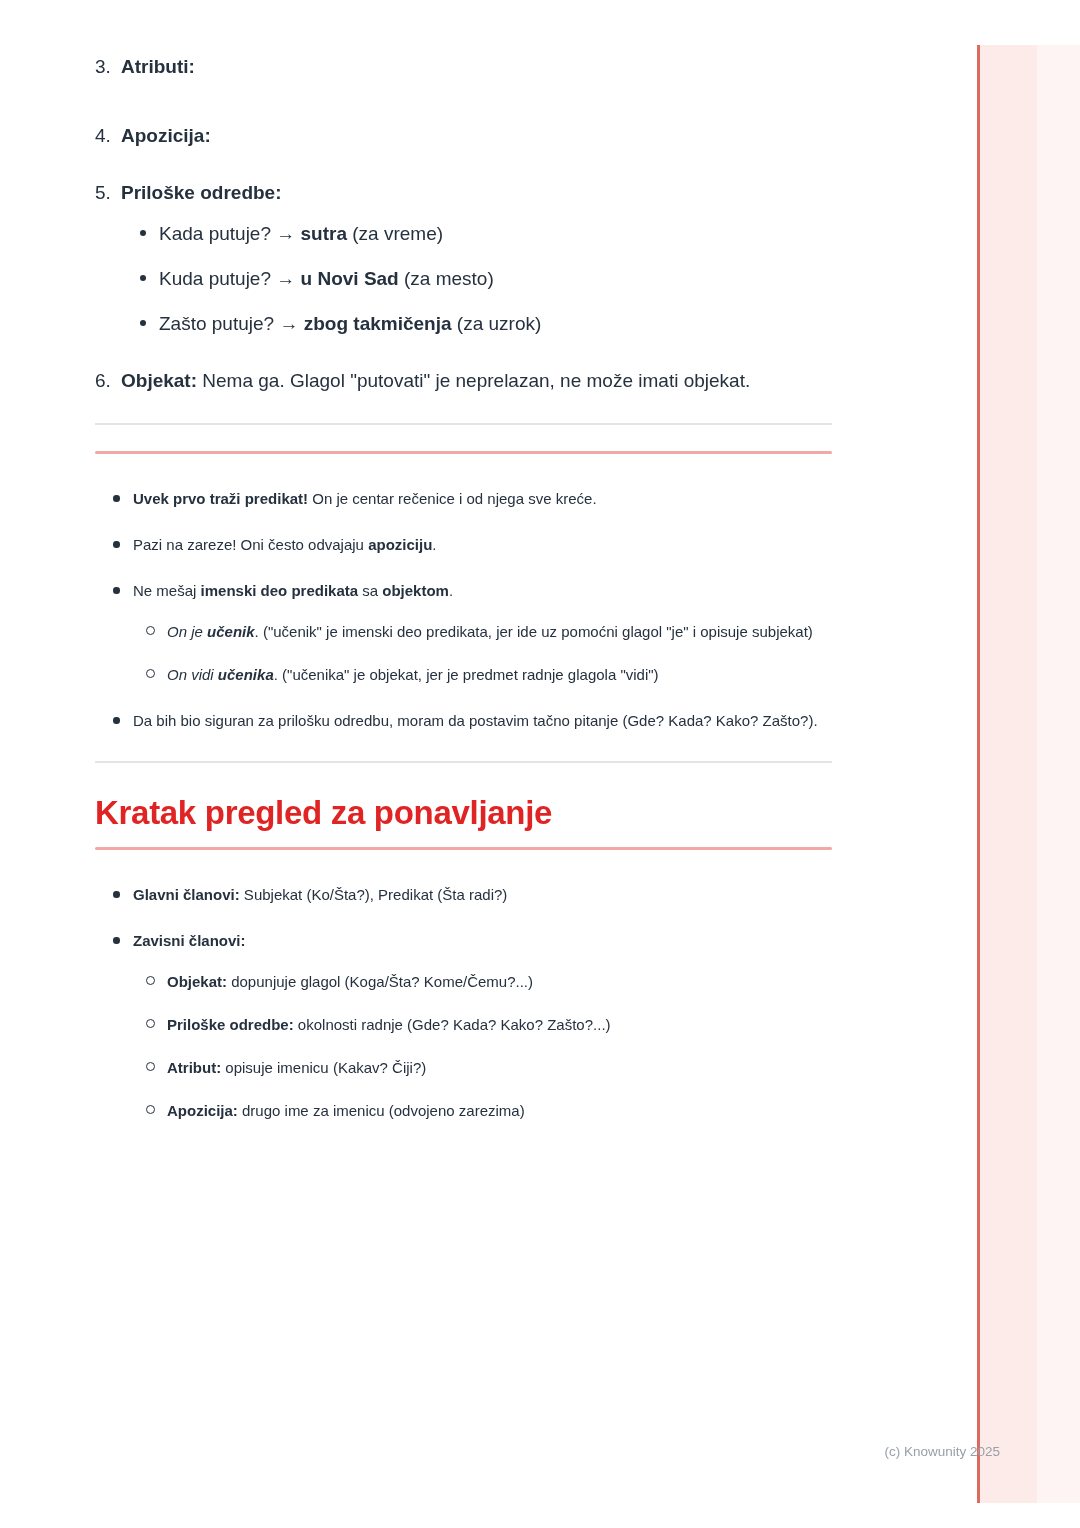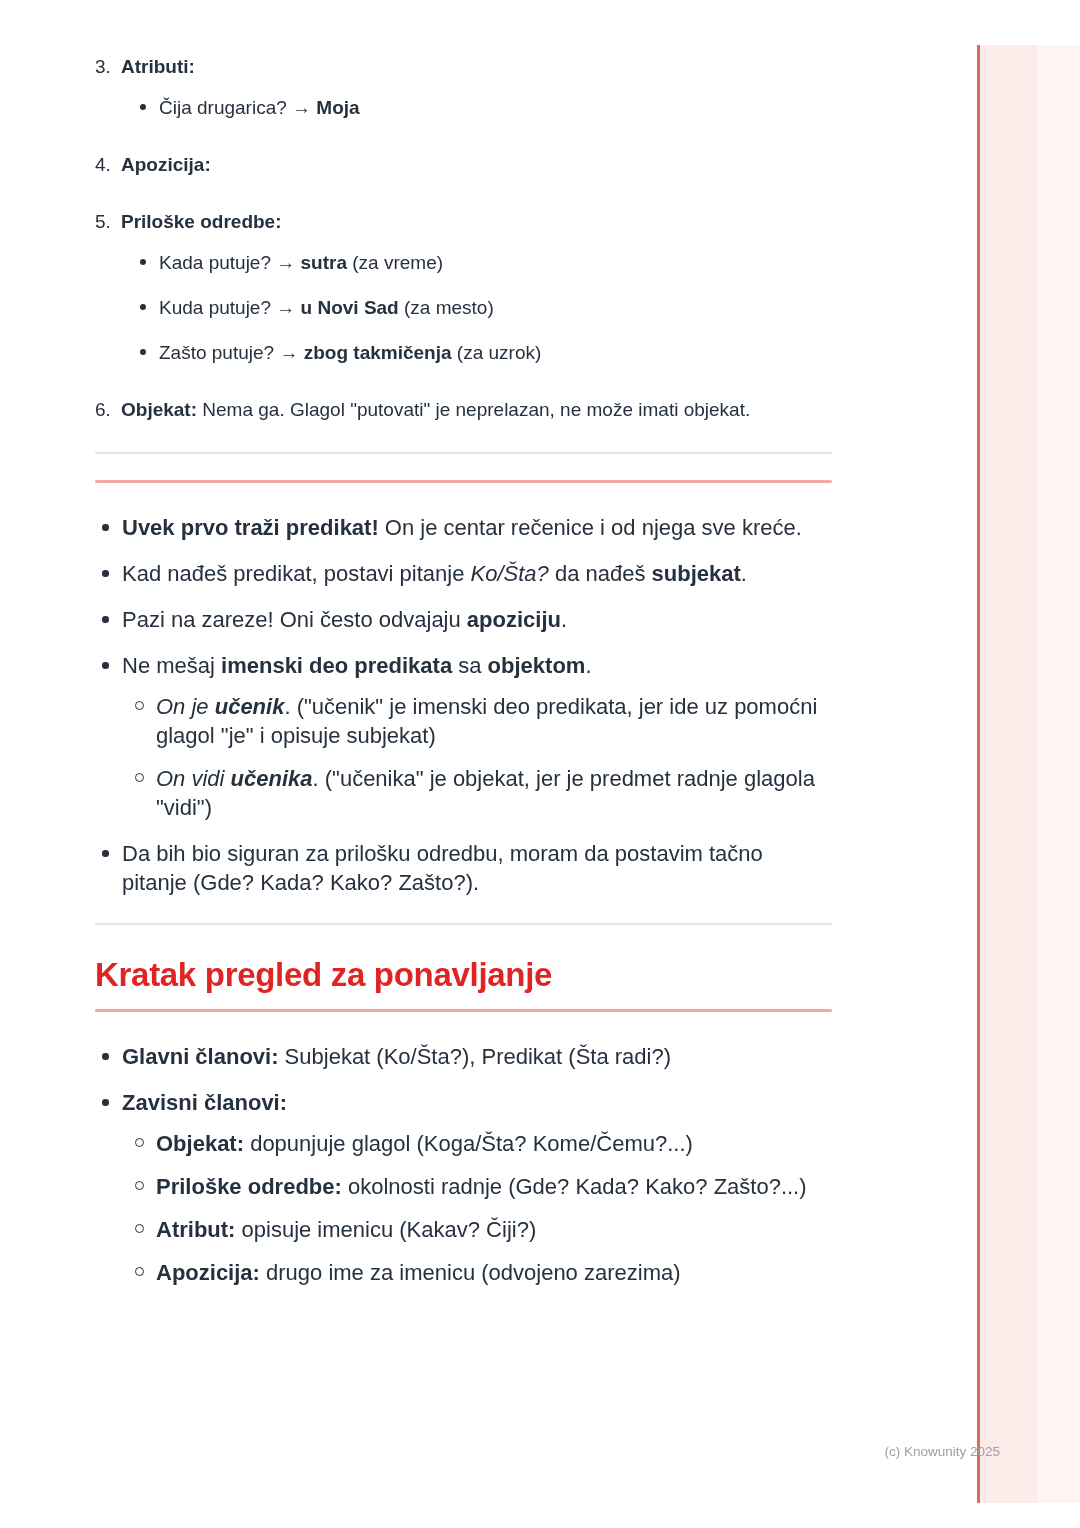--- a/index.html
+++ b/index.html
@@ -24,21 +24,21 @@
   .bullets li::before { content:""; position:absolute; left:5px; top:11px;
       width:6px; height:6px; border-radius:50%; background:var(--body-text); }
 
   .divider { border:none; border-top:2px solid var(--divider); margin:26px 0; }
 
   .section-heading { font-size:33px; font-weight:700; color:var(--heading-red);
       margin:30px 0 0; letter-spacing:-0.3px; line-height:40px; }
   .heading-underline { height:3px; background:var(--underline-red);
       margin-top:14px; border-radius:2px; }
 
-  .blist { list-style:none; margin:30px 1px 0; padding:0; font-size:22px; line-height:29px; }
+  .blist { list-style:none; margin:30px 12px 0; padding:0; font-size:15px; line-height:29px; }
   .blist > li { position:relative; padding-left:26px; margin-bottom:17px; }
   .blist > li::before { content:""; position:absolute; left:6px; top:11px;
       width:6.5px; height:6.5px; border-radius:50%; background:var(--body-text); }
   .sub { list-style:none; margin:12px 0 2px; padding:0 0 0 8px; }
   .sub li { position:relative; padding-left:26px; margin-bottom:14px; }
   .sub li::before { content:""; position:absolute; left:5px; top:9px;
       width:7px; height:7px; border-radius:50%;
       border:1.7px solid var(--body-text); background:transparent; }
 
   .b { font-weight:700; }
@@ -57,21 +57,20 @@
 
 <div class="page">
   <div class="content">
 
     <div id="numbered-list">
         <div class="num-item">
           <span class="num">3.</span>
           <div class="num-body">
             <div><span class="b">Atributi:</span></div>
             <ul class="bullets">
-              <li><span>Čija drugarica? → </span><span class="b">Moja</span></li>
             </ul>
           </div>
         </div>
         <div class="num-item">
           <span class="num">4.</span>
           <div class="num-body">
             <div><span class="b">Apozicija:</span></div>
           </div>
         </div>
         <div class="num-item">
@@ -91,21 +90,20 @@
             <div><span class="b">Objekat:</span><span> Nema ga. Glagol "putovati" je neprelazan, ne može imati objekat.</span></div>
           </div>
         </div>
       </div>
 
     <hr class="divider">
 
     <div class="heading-underline"></div>
     <ul class="blist">
         <li><span class="b">Uvek prvo traži predikat!</span><span> On je centar rečenice i od njega sve kreće.</span></li>
-        <li><span>Kad nađeš predikat, postavi pitanje </span><span class="i">Ko/Šta?</span><span> da nađeš </span><span class="b">subjekat</span><span>.</span></li>
         <li><span>Pazi na zareze! Oni često odvajaju </span><span class="b">apoziciju</span><span>.</span></li>
         <li><span>Ne mešaj </span><span class="b">imenski deo predikata</span><span> sa </span><span class="b">objektom</span><span>.</span><ul class="sub">
             <li><span class="i">On je </span><span class="b i">učenik</span><span>. ("učenik" je imenski deo predikata, jer ide uz pomoćni glagol "je" i opisuje subjekat)</span></li>
             <li><span class="i">On vidi </span><span class="b i">učenika</span><span>. ("učenika" je objekat, jer je predmet radnje glagola "vidi")</span></li>
           </ul></li>
         <li><span>Da bih bio siguran za prilošku odredbu, moram da postavim tačno pitanje (Gde? Kada? Kako? Zašto?).</span></li>
       </ul>
 
     <hr class="divider">
 

